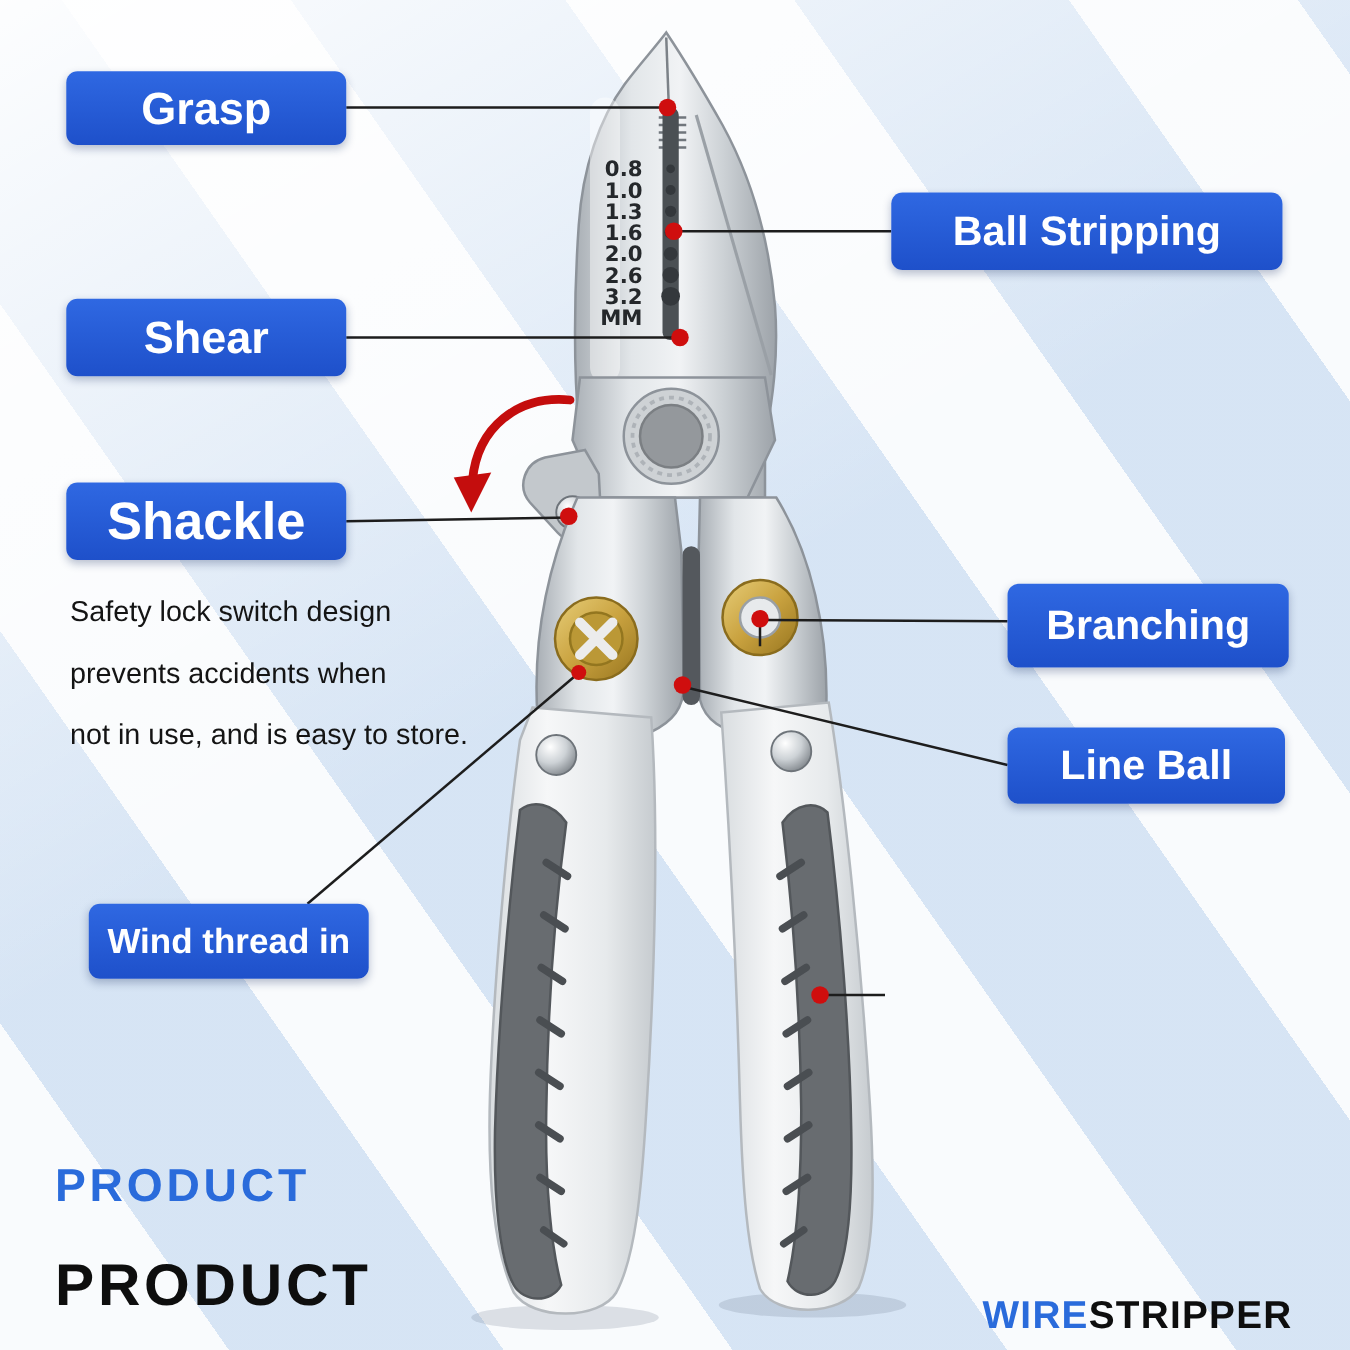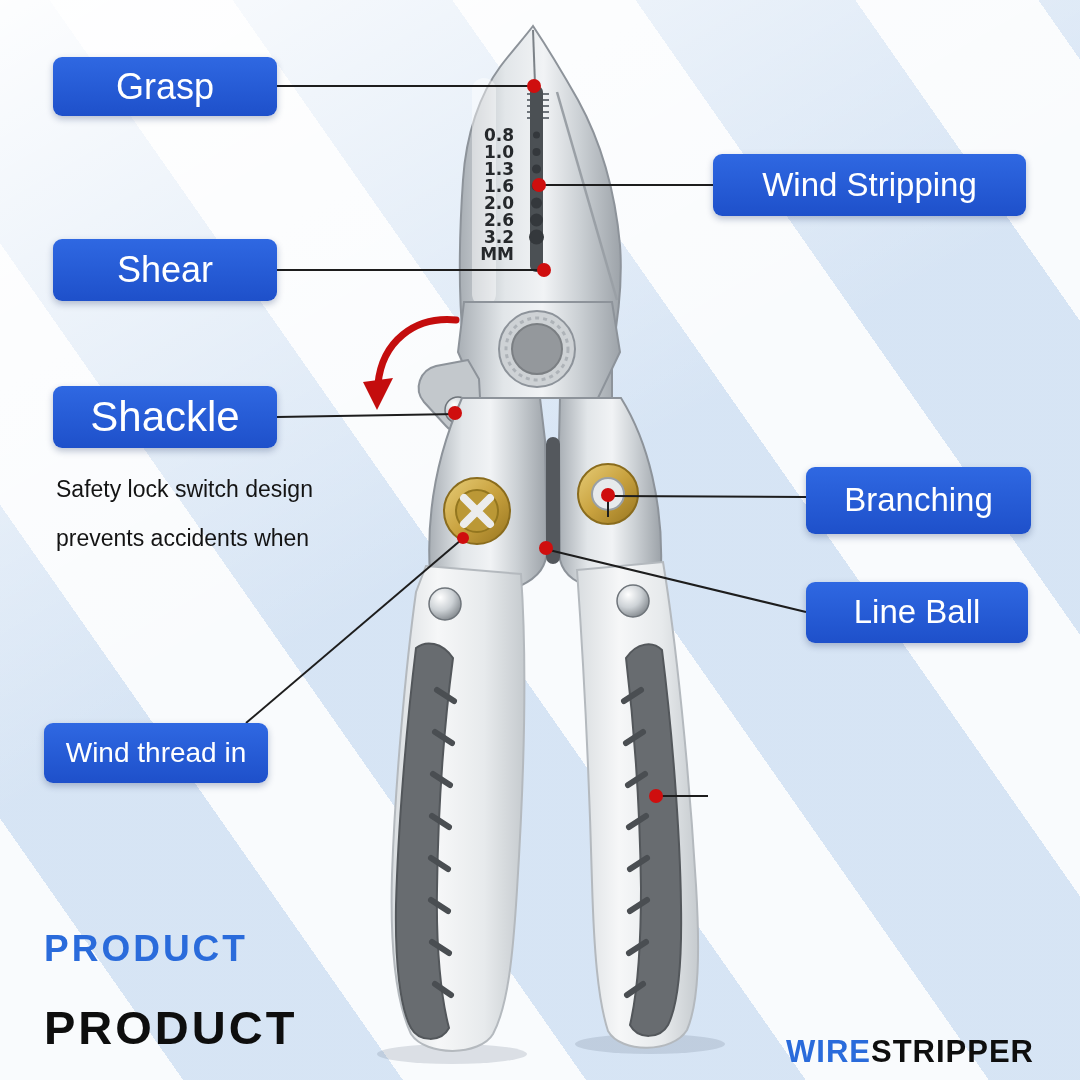--- a/index.html
+++ b/index.html
@@ -10,31 +10,31 @@
     background-color:#e8f0f9;
     background-image:
       linear-gradient(150deg, rgba(255,255,255,.95) 0%, rgba(255,255,255,0) 48%),
       repeating-linear-gradient(55deg,
         rgba(255,255,255,.75) 0px, rgba(255,255,255,.75) 150px,
         rgba(197,217,240,.5) 150px, rgba(197,217,240,.5) 330px);
   }
   svg.art{position:absolute;left:0;top:0;width:1080px;height:1080px}
   .callout{
     position:absolute;display:flex;flex-direction:column;align-items:center;justify-content:center;
-    text-align:right;color:#fff;font-weight:400;border-radius:9px;line-height:1.22;
+    text-align:right;color:#fff;font-weight:700;border-radius:9px;line-height:1.22;
     background:linear-gradient(180deg,#2f68e2 0%,#1e50ca 100%);
     box-shadow:0 3px 7px rgba(15,35,90,.28);
   }
   .c-grasp   {left:53px; top:57px;  width:224px;height:59px;font-size:36px}
   .c-wire    {left:713px;top:154px; width:313px;height:62px;font-size:33px}
   .c-shear   {left:53px; top:239px; width:224px;height:62px;font-size:36px}
   .c-shackle {left:53px; top:386px; width:224px;height:62px;font-size:42px}
   .c-branch  {left:806px;top:467px; width:225px;height:67px;font-size:33px}
   .c-lineball{left:806px;top:582px; width:222px;height:61px;font-size:33px}
-  .c-wind    {left:44px; top:723px; width:224px;height:60px;font-size:28px}
+  .c-wind    {left:71px; top:723px; width:224px;height:60px;font-size:28px}
   .c-handle  {left:708px;top:761px; width:320px;height:71px;font-size:26px}
   .safety{position:absolute;left:56px;top:476px;width:370px;font-size:23px;color:#141414;font-weight:400}
   .safety div{margin-bottom:22px;white-space:nowrap}
   .product-word{position:absolute;left:44px;top:928px;font-size:37px;font-weight:700;letter-spacing:3px;color:#2a6bdb}
   .function-word{position:absolute;left:44px;top:1000px;font-size:47px;font-weight:700;letter-spacing:3px;color:#0e0e0e}
   .brand{position:absolute;right:46px;top:1034px;font-size:31px;font-weight:700;letter-spacing:1px;color:#0e0e0e;white-space:nowrap}
   .brand .blue{color:#2a6bdb;}
 </style>
 </head>
 <body>
@@ -169,41 +169,42 @@
     <g>
       <path d="M 456 320 C 414 316 382 342 378 384" stroke="#c40d0d" stroke-width="7" fill="none" stroke-linecap="round"></path>
       <polygon points="363,382 393,378 377,410" fill="#c40d0d"></polygon>
     </g>
   </svg>
 
   <div class="callout c-grasp">
     <span>Grasp</span>
   </div>
   <div class="callout c-wire">
-    <span>Wind Stripping</span>
+    <span>Ball Stripping</span>
   </div>
   <div class="callout c-shear">
     <span>Shear</span>
   </div>
   <div class="callout c-shackle">
     <span>Shackle</span>
   </div>
   <div class="callout c-branch">
     <span>Branching</span>
   </div>
   <div class="callout c-lineball">
     <span>Line Ball</span>
   </div>
   <div class="callout c-wind">
     <span>Wind thread in</span>
   </div>
 
   <div class="safety">
     <div>Safety lock switch design</div>
     <div>prevents accidents when</div>
+    <div>not in use, and is easy to store.</div>
   </div>
 
   <div class="product-word">PRODUCT</div>
   <div class="function-word">PRODUCT</div>
   <div class="brand">
     <span class="blue">WIRE</span><span>STRIPPER</span>
   </div>
 
 </div>
 

